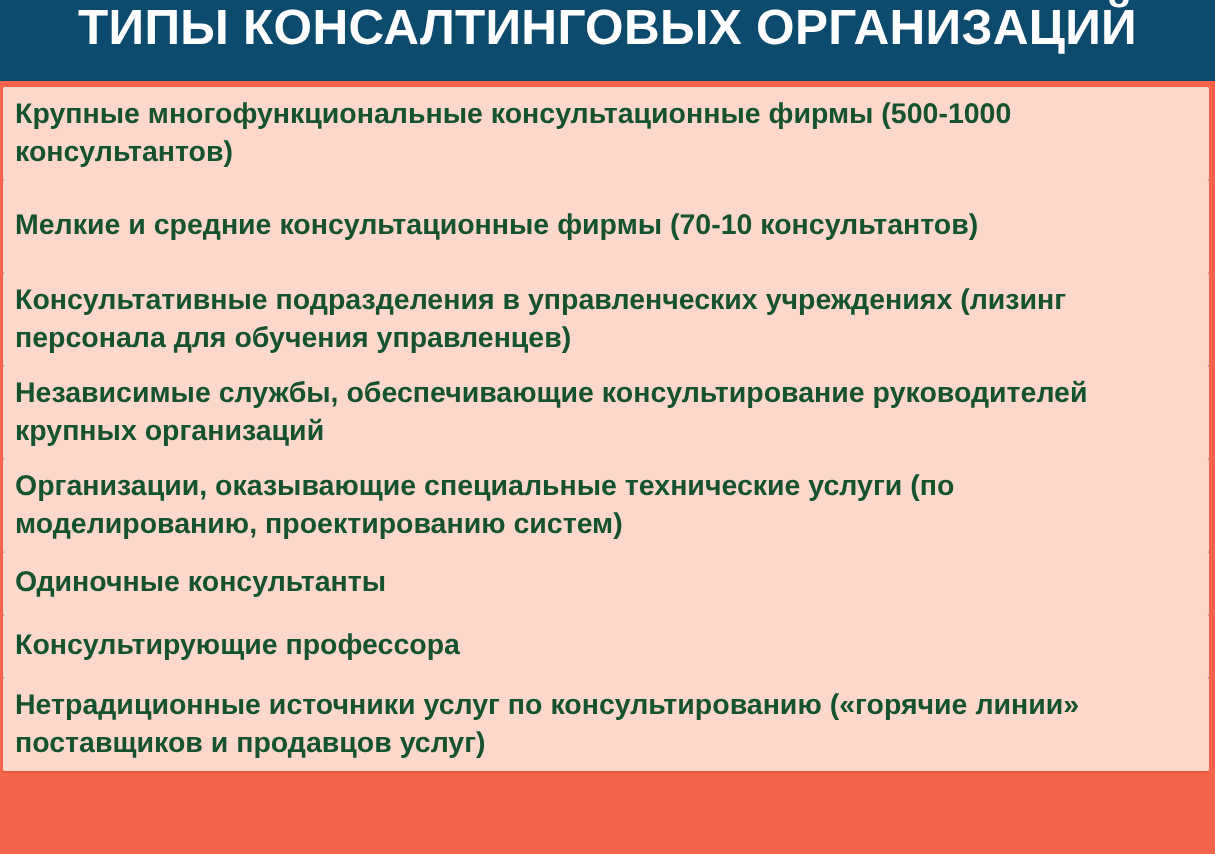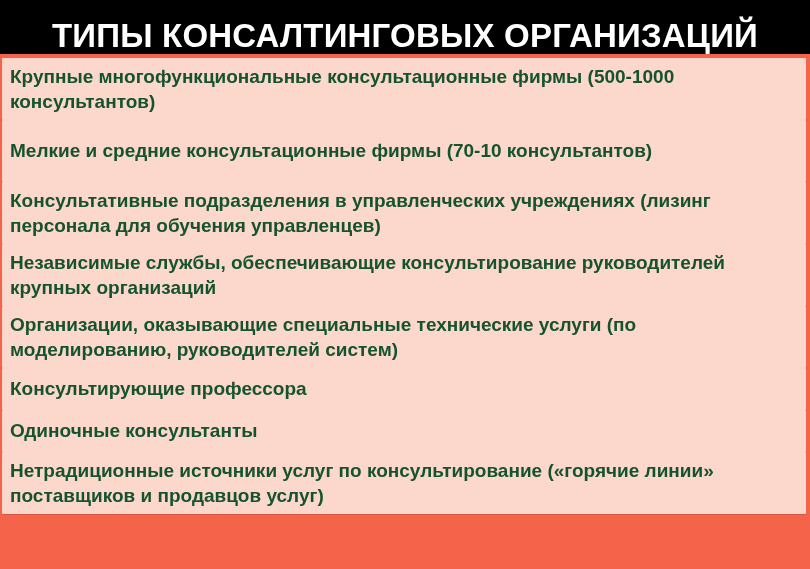--- a/index.html
+++ b/index.html
@@ -20,23 +20,23 @@
     height: 569px;
     box-sizing: border-box;
     background: #f4634a;
     display: flex;
     flex-direction: column;
   }
   .title-bar {
     flex: 0 0 auto;
     height: 54px;
     display: flex;
-    align-items: flex-end;
+    align-items: flex-start;
     justify-content: center;
-    background: #000000;
+    background: #0c4a6e;
     padding: 0 6px;
   }
   .title-text {
     color: #ffffff;
     font-weight: bold;
     font-size: 33px;
     line-height: 36px;
     letter-spacing: 0.2px;
     text-align: center;
     white-space: nowrap;
@@ -89,26 +89,26 @@
     <div class="item item-two">
       <span class="txt">Мелкие и средние консультационные фирмы (70-10 консультантов)</span>
     </div>
     <div class="item item-two">
       <span class="txt">Консультативные подразделения в управленческих учреждениях (лизинг персонала для обучения управленцев)</span>
     </div>
     <div class="item item-two">
       <span class="txt">Независимые службы, обеспечивающие консультирование руководителей крупных организаций</span>
     </div>
     <div class="item item-two">
-      <span class="txt">Организации, оказывающие специальные технические услуги (по моделированию, руководителей систем)</span>
+      <span class="txt">Организации, оказывающие специальные технические услуги (по моделированию, проектированию систем)</span>
+    </div>
+    <div class="item item-one">
+      <span class="txt">Одиночные консультанты</span>
     </div>
     <div class="item item-one">
       <span class="txt">Консультирующие профессора</span>
     </div>
-    <div class="item item-one">
-      <span class="txt">Одиночные консультанты</span>
-    </div>
     <div class="item item-two">
-      <span class="txt">Нетрадиционные источники услуг по консультирование («горячие линии» поставщиков и продавцов услуг)</span>
+      <span class="txt">Нетрадиционные источники услуг по консультированию («горячие линии» поставщиков и продавцов услуг)</span>
     </div>
   </div>
 
 </div>
 
 </body></html>

